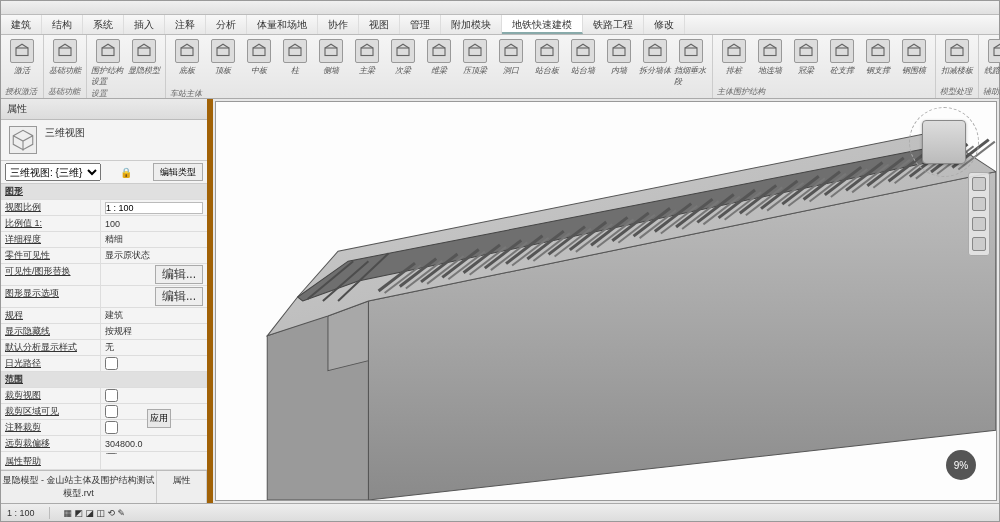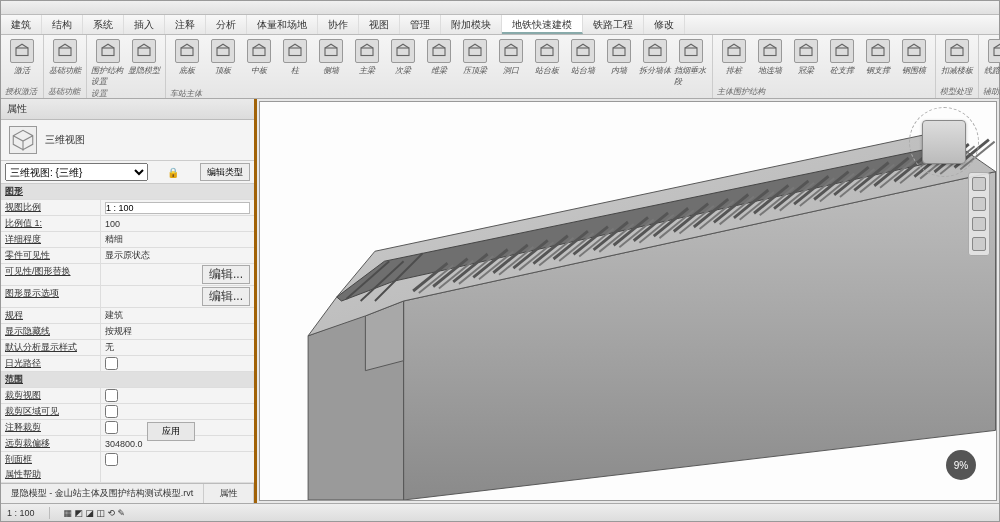--- a/index.html
+++ b/index.html
@@ -15,40 +15,40 @@
 .ribbon { height: 64px; background: linear-gradient(#f5f5f5,#e5e5e5); border-bottom: 1px solid #aaa; display: flex; }
 .rgroup { display: flex; flex-direction: column; border-right: 1px solid #ccc; padding: 2px 4px 0 4px; font-style: italic; }
 .rgroup .btns { display: flex; gap: 2px; flex: 1; }
 .rbtn { display: flex; flex-direction: column; align-items: center; justify-content: flex-start; width: 34px; padding-top:2px; font-size: 8px; color: #555; cursor:pointer; }
 .rbtn .ico { width: 24px; height: 24px; background: #ddd; border: 1px solid #999; border-radius: 2px; margin-bottom: 2px; display:flex; align-items:center; justify-content:center;}
 .rbtn .ico svg{width:18px;height:18px;stroke:#666;fill:none;stroke-width:1.5;}
 .rgroup-label { text-align: left; font-size: 8px; color: #666; padding: 1px 0; }
 
 .workspace { flex: 1; display: flex; min-height: 0; }
 
-.sidebar { width: 256px; background: #f4f4f4; border-right: 3px solid #a16207; display: flex; flex-direction: column; font-size: 10px; overflow:hidden;}
+.sidebar { width: 212px; background: #f4f4f4; border-right: 6px solid #a16207; display: flex; flex-direction: column; font-size: 10px; overflow:hidden;}
 .panel-title { background: linear-gradient(#eaeaea,#dcdcdc); padding: 3px 6px; border-bottom: 1px solid #bbb; font-size:10px;}
-.type-block { display:flex; align-items:center; padding:6px 8px; border-bottom:1px solid #ccc; gap:8px;}
+.type-block { display:flex; align-items:flex-start; padding:6px 8px; border-bottom:1px solid #ccc; gap:8px;}
 .type-block .cube{width:28px;height:28px;border:1px solid #999;background:#eee; display:flex;align-items:center;justify-content:center;}
 .type-row { display:flex; align-items:center; padding:2px 4px; border-bottom:1px solid #ccc; gap:20px;}
 .type-row select{flex:1; font-size:10px; height:18px;}
 .type-row .editbtn{font-size:9px; padding:0 6px; height:18px; background:#eee; border:1px solid #aaa;}
 
 .prop-grid { flex:1; overflow-y:auto; }
 .prow { display:flex; border-bottom:1px solid #ddd; min-height:16px;}
 .prow.section { background:#e0e0e0; font-weight:bold; }
 .prow .k { width: 100px; padding:1px 4px; border-right:1px solid #ddd; font-size:9px; overflow:hidden; white-space:nowrap;text-decoration:underline;}
 .prow .v { flex:1; padding:1px 4px; font-size:9px; display:flex; align-items:center;}
 .prow .v input[type=text]{width:100%; border:1px solid #bbb; font-size:9px;}
 .prow .v .btn{background:#eee;border:1px solid #aaa;font-size:12px;padding:0 6px;margin-left:auto;}
 .prow .v input[type=checkbox]{}
 
 .sidebar-footer{display:flex;border-top:1px solid #bbb;}
 .sidebar-footer .fbtn{flex:1;text-align:center;padding:3px 0;background:#eee;border-right:1px solid #ccc;font-size:9px;}
-.float-btn{position:absolute; left:146px; bottom:42px; background:#e8e8e8; border:1px solid #aaa; padding:2px 14px; font-size:9px;}
+.float-btn{position:absolute; left:146px; bottom:42px; background:#e8e8e8; border:1px solid #aaa; padding:2px 2px; font-size:9px;}
 
 .viewport { flex:1; position:relative; background:#fdfdfd; border:1px solid #999; margin:2px;}
 .navcube{position:absolute; top:18px; right:30px; width:44px; height:44px; background:linear-gradient(#ddd,#bbb); border:1px solid #888; border-radius:4px; transform:rotate(0deg); box-shadow:0 1px 3px rgba(0,0,0,.3);}
 .navcube::before{content:"";position:absolute;inset:-14px;border:1px dashed #aaa;border-radius:50%;}
 .navbar-right{position:absolute; right:6px; top:70px; width:22px; background:rgba(230,230,230,.9); border:1px solid #aaa; border-radius:3px; display:flex; flex-direction:column; align-items:center; padding:4px 0; gap:6px;}
 .navbar-right div{width:14px;height:14px;background:#ccc;border:1px solid #888;border-radius:2px;}
 .corner-badge{position:absolute; right:20px; bottom:20px; width:30px;height:30px; border-radius:50%; background:#555; color:#fff; display:flex; align-items:center; justify-content:center; font-size:10px;}
 
 .statusbar{height:18px;background:linear-gradient(#eee,#ddd);border-top:1px solid #aaa;display:flex;align-items:center;padding:0 6px;font-size:9px;gap:14px;}
 .statusbar .sep{width:1px;height:12px;background:#bbb;}

